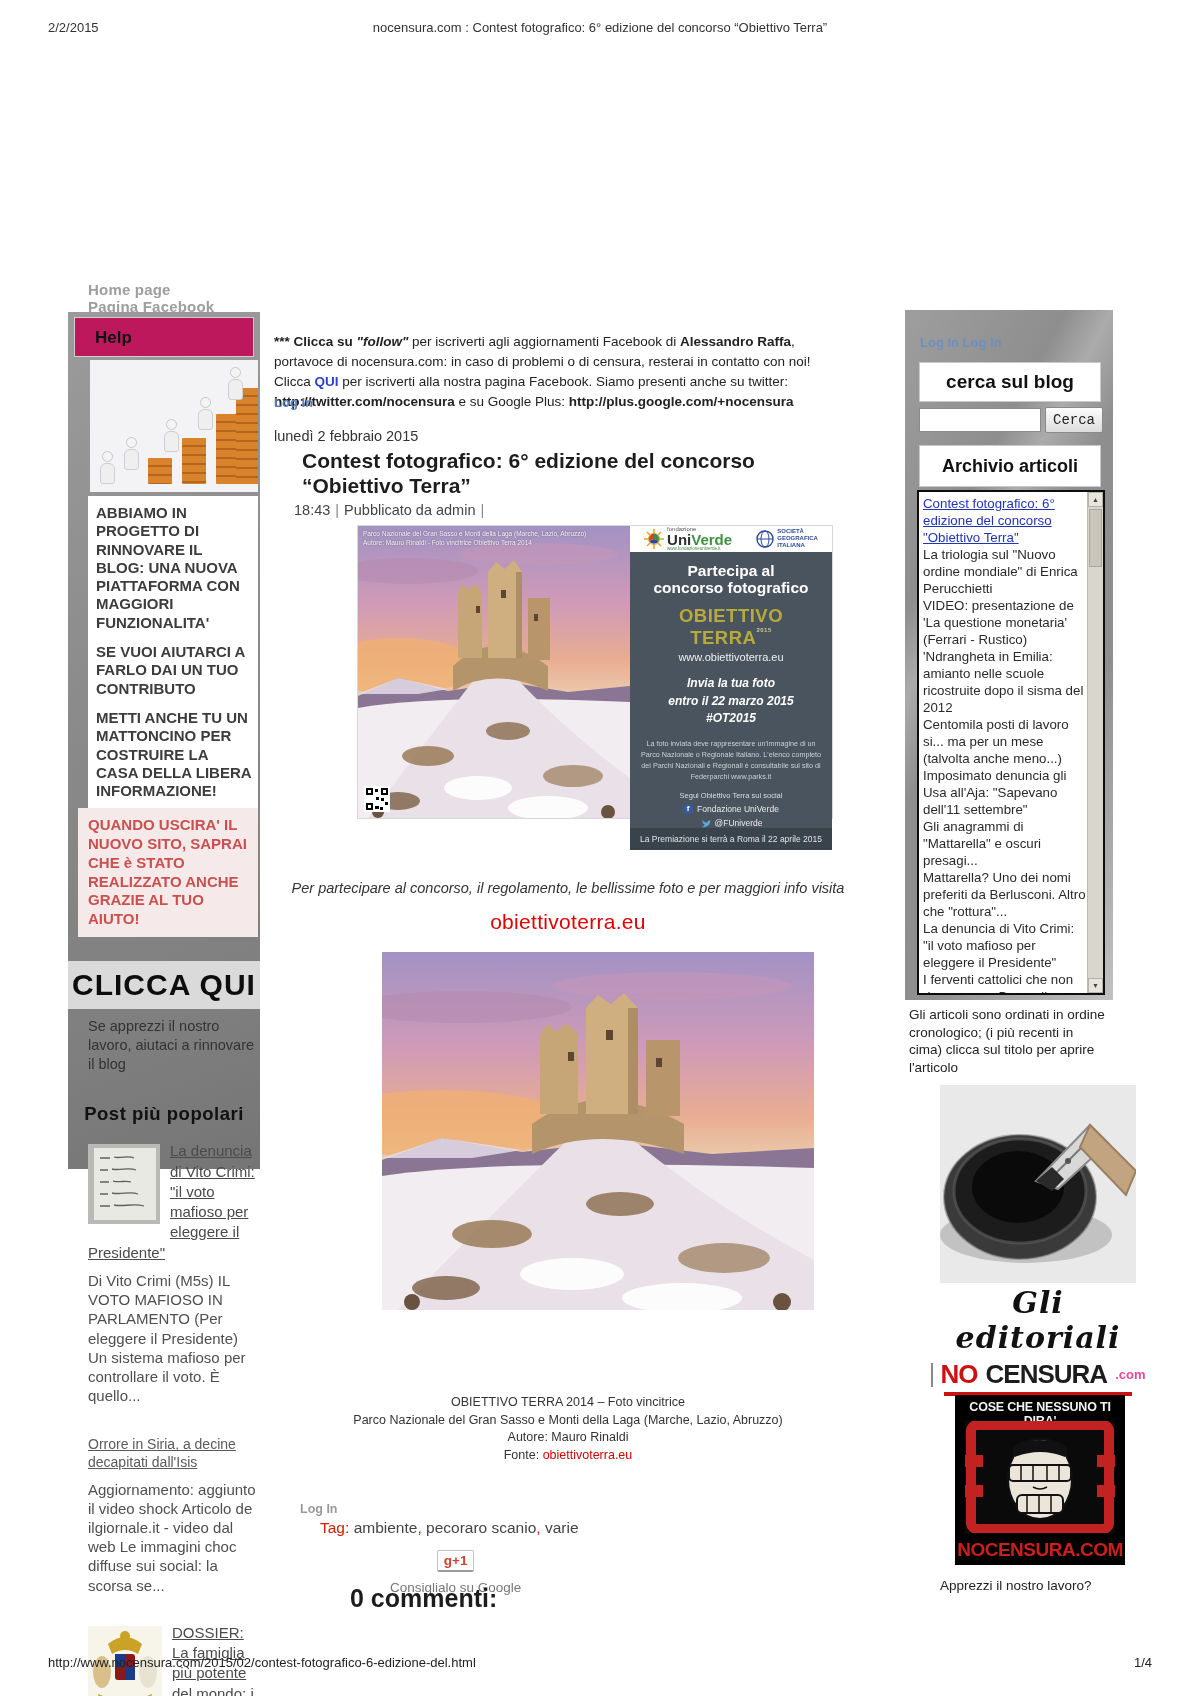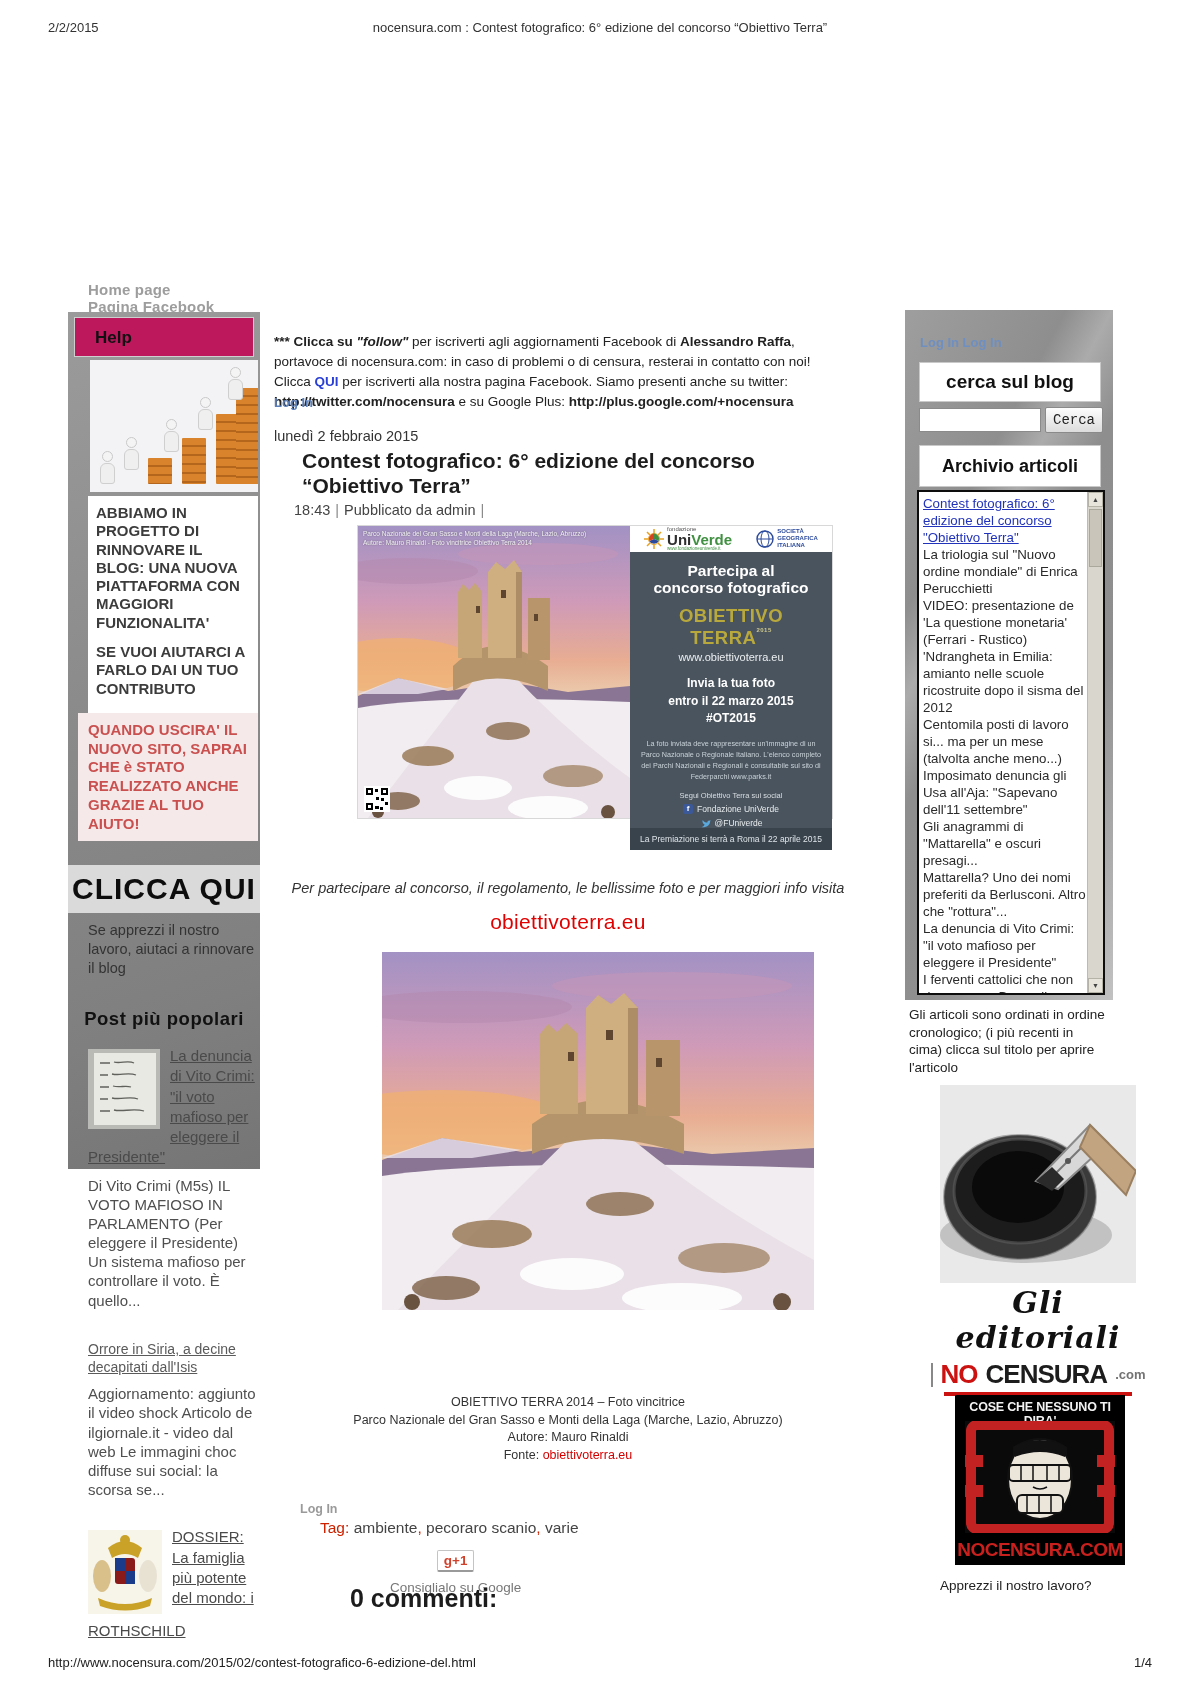--- a/index.html
+++ b/index.html
@@ -71,21 +71,21 @@
   .lg1 .t2{font-size:15px;font-weight:bold;color:#2e2e2e;}
   .lg1 .t2 .vrd{color:#3f9040;}
   .lg1 .t3{font-size:4.5px;color:#3f9040;}
   .lg2{display:flex;align-items:center;gap:3px;}
   .lg2 .txt{font-size:6px;font-weight:bold;color:#2b4a9b;line-height:1.15;}
   .slate{flex:1;background:#4a545e;color:#fff;text-align:center;display:flex;flex-direction:column;padding:10px 8px 0 8px;}
   .slate .h1{font-size:15.5px;font-weight:bold;line-height:1.15;}
   .slate .brand{margin-top:8px;font-size:18.5px;font-weight:bold;color:#b9a93c;letter-spacing:.5px;}
   .slate .brand .yr{font-size:6px;color:#cfc98e;vertical-align:top;}
   .slate .url{font-size:11px;color:#eceff1;margin-top:2px;}
-  .slate .cta{margin-top:12px;font-size:12px;font-weight:bold;line-height:1.45;}
+  .slate .cta{margin-top:12px;font-size:12px;font-weight:bold;line-height:1.45;font-style:italic;}
   .slate .bodytxt{margin-top:12px;font-size:7.2px;color:#c9d2d8;line-height:1.5;}
   .slate .social{margin-top:9px;font-size:7.5px;color:#d8dee2;}
   .slate .socrow{display:flex;align-items:center;justify-content:center;gap:4px;margin-top:4px;font-size:8.5px;color:#e8ecee;}
   .fbic{width:10px;height:10px;background:#3b5998;color:#fff;font-size:8px;line-height:10px;text-align:center;border-radius:2px;font-weight:bold;}
   .twic{width:11px;height:9px;display:inline-block;}
   .slatefoot{height:22px;background:#39434c;color:#dfe5e9;font-size:8.5px;line-height:22px;text-align:center;}
 
   .visita{position:absolute;top:562px;left:0;width:592px;text-align:center;font-style:italic;font-size:14.5px;color:#333;}
   .biglink{position:absolute;top:592px;left:0;width:592px;text-align:center;font-size:21px;color:#e00000;letter-spacing:.3px;text-decoration:none;}
   .photo2{position:absolute;top:634px;left:110px;width:432px;height:358px;overflow:hidden;}
@@ -129,21 +129,21 @@
   .archnote{position:absolute;left:4px;top:696px;width:200px;font-size:13.5px;line-height:1.3;color:#222;}
   .editorials{position:absolute;left:35px;top:775px;width:196px;background:#fff;}
   .inkphoto{width:196px;height:198px;display:block;}
   .scripttxt{font-family:"DejaVu Serif",serif;font-style:italic;font-weight:bold;font-size:30px;color:#111;
     text-align:center;margin-top:2px;letter-spacing:1px;}
   .nclogo{display:flex;align-items:center;justify-content:center;gap:8px;margin-top:4px;}
   .crest{width:22px;height:22px;background:#2b2b2b;border:1px solid #888;
     background-image:linear-gradient(90deg,#b22 0 4px,#ddd 4px 8px,#b22 8px 12px,#ddd 12px 16px,#b22 16px);}
   .ncno{color:#cc1111;font-size:26px;font-weight:bold;letter-spacing:-1px;}
   .nccen{color:#1d1d1d;font-size:26px;font-weight:bold;letter-spacing:-1px;}
-  .nccom{color:#737373;font-size:13px;font-weight:bold;}
+  .nccom{color:#ec4899;font-size:13px;font-weight:bold;}
   .ncstrip{height:4px;background:#cc1111;margin:2px 4px 6px 4px;}
   .banner{position:absolute;left:50px;top:1085px;width:170px;height:170px;background:#000;}
   .bannertop{color:#f2f2f2;font-size:12.5px;font-weight:bold;text-align:center;padding-top:5px;letter-spacing:-.2px;}
   .bannerface{position:absolute;left:10px;top:26px;width:150px;height:112px;}
   .bannerbrand{position:absolute;left:0;bottom:4px;width:170px;text-align:center;color:#c9201d;font-size:19px;font-weight:bold;letter-spacing:-.5px;}
   .bquestion{position:absolute;left:35px;top:1268px;font-size:13.5px;color:#222;}
 </style>
 </head>
 <body>
 
@@ -191,20 +191,21 @@
         </div>
       <div class="person" style="left:138px;bottom:92px;">
           <div class="head"></div>
           <div class="bodyp"></div>
         </div>
     </div>
 
     <div class="promobox">
       <p>ABBIAMO IN PROGETTO DI RINNOVARE IL BLOG: UNA NUOVA PIATTAFORMA CON MAGGIORI FUNZIONALITA'</p>
       <p>SE VUOI AIUTARCI A FARLO DAI UN TUO CONTRIBUTO</p>
+      <p style="margin-bottom:4px;">METTI ANCHE TU UN MATTONCINO PER COSTRUIRE LA CASA DELLA LIBERA INFORMAZIONE!</p>
     </div>
 
     <div class="redbox">QUANDO USCIRA' IL NUOVO SITO, SAPRAI CHE è STATO REALIZZATO ANCHE GRAZIE AL TUO AIUTO!</div>
 
     <div class="ctastrip">CLICCA QUI</div>
 
     <div class="ctanote">Se apprezzi il nostro lavoro, aiutaci a rinnovare il blog</div>
 
     <div class="populartitle">Post più popolari</div>
 

